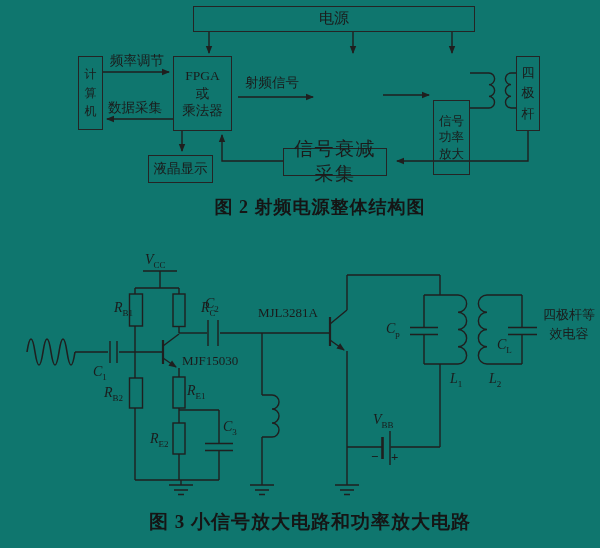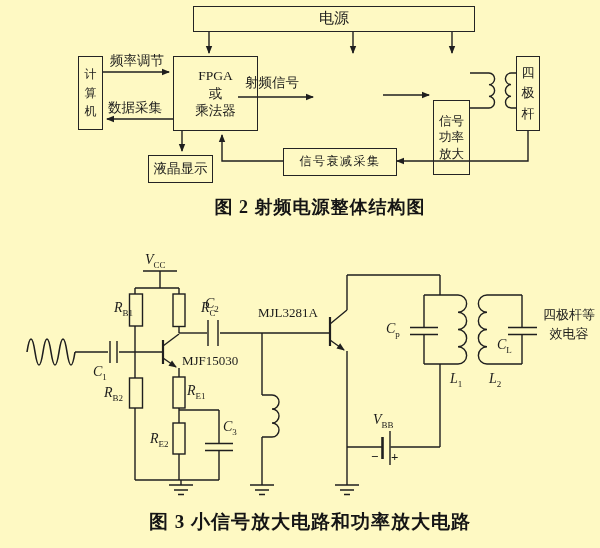--- a/index.html
+++ b/index.html
@@ -1,18 +1,18 @@
 <!DOCTYPE html>
 <html><head>
 <meta charset="utf-8">
 <style>
   html,body{margin:0;padding:0;}
   .screen{
     position:relative;width:600px;height:548px;overflow:hidden;
-    background:#fef9c3;color:#1b1b1b;
+    background:#0f766e;color:#1b1b1b;
     font-family:"Liberation Serif","DejaVu Serif",serif;
   }
   .screen *{box-sizing:border-box;}
   svg.wires{position:absolute;left:0;top:0;z-index:1;}
   .box{
     position:absolute;z-index:2;border:1.5px solid #242424;
     display:flex;align-items:center;justify-content:center;
     text-align:center;line-height:1.3;
   }
   .box .stack span{display:block;}
@@ -122,21 +122,21 @@
   </svg>
 
   <div class="box" style="left:193px;top:6px;width:282px;height:26px;font-size:15px;">
     <span>电源</span>
   </div>
 
   <div class="box" style="left:78px;top:56px;width:25px;height:74px;font-size:12px;">
     <div class="vtext">计算机</div>
   </div>
 
-  <div class="box" style="left:173px;top:56px;width:85px;height:75px;font-size:13.5px;">
+  <div class="box" style="left:173px;top:56px;width:59px;height:75px;font-size:13.5px;">
     <div class="stack">
       <span>FPGA</span>
       <span>或</span>
       <span>乘法器</span>
     </div>
   </div>
 
 
   <div class="box" style="left:433px;top:56px;width:37px;height:75px;font-size:12.5px;margin-top:44px;">
     <div class="stack">
@@ -147,21 +147,21 @@
   </div>
 
   <div class="box" style="left:148px;top:155px;width:65px;height:28px;font-size:13.5px;">
     <span>液晶显示</span>
   </div>
 
   <div class="box" style="left:516px;top:56px;width:24px;height:75px;font-size:13px;">
     <div class="vtext">四极杆</div>
   </div>
 
-  <div class="box" style="left:283px;top:148px;width:114px;height:28px;font-size:12px;letter-spacing:1.5px;">
+  <div class="box" style="left:283px;top:148px;width:104px;height:28px;font-size:19px;letter-spacing:1.5px;">
     <span>信号衰减采集</span>
   </div>
 
   <div class="lbl" style="left:110px;top:52px;">频率调节</div>
   <div class="lbl" style="left:108px;top:99px;">数据采集</div>
   <div class="lbl" style="left:245px;top:74px;">射频信号</div>
 
   <div class="cap" style="left:320px;top:195px;font-size:18px;">图 2  射频电源整体结构图</div>
 
   <span class="sym" style="left:145px;top:252px;"><i>V</i><sub>CC</sub></span>

